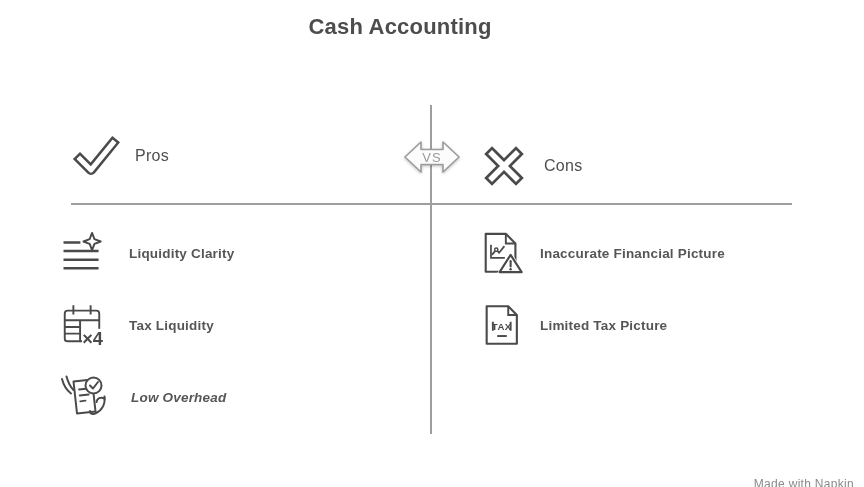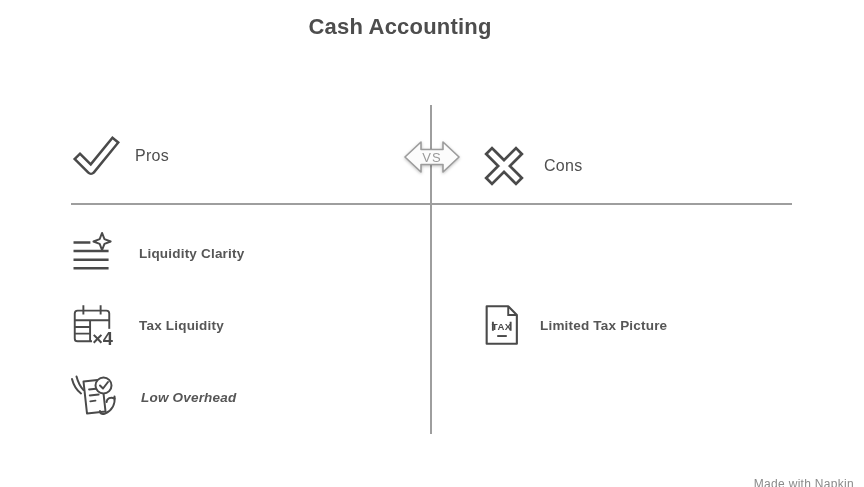--- a/index.html
+++ b/index.html
@@ -11,21 +11,21 @@
     position:absolute;top:14px;left:0;width:800px;margin:0;
     text-align:center;font-size:22px;font-weight:700;color:#4d4d4d;letter-spacing:.2px;
   }
   .vline{position:absolute;left:430px;top:105px;width:2px;height:329px;background:#9e9e9e;}
   .hline{position:absolute;left:71px;top:203px;width:721px;height:2px;background:#9e9e9e;}
   .col-header{position:absolute;display:flex;align-items:center;gap:15px;}
   .pros-header{left:72px;top:132px;}
   .cons-header{left:479px;top:142px;}
   .hlabel{font-size:16px;color:#4f4f4f;letter-spacing:.3px;}
   .item{position:absolute;display:flex;align-items:center;gap:15px;}
-  .pros-col{left:69px;gap:24px;}
+  .pros-col{left:59px;gap:24px;}
   .cons-col{left:479px;}
   .row1{top:230px;} .row2{top:302px;} .row3{top:373px;font-style:italic;}
   .ilabel{font-size:13.5px;font-weight:700;color:#565656;letter-spacing:.2px;}
   .icon{display:block;}
   .vs-badge{position:absolute;left:402px;top:128px;width:60px;height:58px;
     filter:drop-shadow(0 1px 1.5px rgba(0,0,0,.25));}
   svg{display:block;}
   svg text{font-family:"Liberation Sans",sans-serif;}
   .watermark{
     position:absolute;right:10px;bottom:-4px;font-size:12px;color:#8a8a8a;
@@ -101,20 +101,36 @@
         <path d="M20 16.5 L29 15.5 M20.7 22.5 L29.7 21.5 M21.3 28.3 L26.5 27.7" stroke="#4a4a4a" stroke-width="1.8" stroke-linecap="round"></path>
         <circle cx="34.5" cy="12.5" r="8" fill="#ffffff" stroke="#4a4a4a" stroke-width="2"></circle>
         <path d="M31 12.5 L34 15.5 L39 9" fill="none" stroke="#4a4a4a" stroke-width="2" stroke-linecap="round" stroke-linejoin="round"></path>
         <path d="M45.5 23.5 C46.5 31 43 37.5 36 40.5 C33 41.6 30.5 40.5 31 38" fill="none" stroke="#4a4a4a" stroke-width="2" stroke-linecap="round"></path>
         <path d="M45.5 25.5 C41.5 23.5 38 25.5 37.5 29" fill="none" stroke="#4a4a4a" stroke-width="2" stroke-linecap="round"></path>
       </svg>
     </span>
     <span class="ilabel">Low Overhead</span>
   </div>
 
+  <div class="item cons-col row1">
+    <span class="icon">
+      <svg width="46" height="46" viewBox="0 0 48 48">
+        <path d="M7 4 H28 L38 14 V43.5 H7 Z" fill="none" stroke="#4a4a4a" stroke-width="2.2" stroke-linejoin="round"></path>
+        <path d="M28 4 V14 H38" fill="none" stroke="#4a4a4a" stroke-width="2"></path>
+        <path d="M12.5 15.5 V29 H27" fill="none" stroke="#4a4a4a" stroke-width="1.8"></path>
+        <path d="M13.5 26 L18 20.5 L21 23.8 L26.5 16.8" fill="none" stroke="#4a4a4a" stroke-width="1.8" stroke-linejoin="round"></path>
+        <circle cx="18" cy="20.5" r="1.7" fill="#ffffff" stroke="#4a4a4a" stroke-width="1.5"></circle>
+        <path d="M33 22 L47.5 46 H18.5 Z" fill="#ffffff"></path>
+        <path d="M33 26 L44.5 44 H21.5 Z" fill="#ffffff" stroke="#4a4a4a" stroke-width="2.2" stroke-linejoin="round"></path>
+        <path d="M33 32.5 V38" stroke="#4a4a4a" stroke-width="2.2" stroke-linecap="round"></path>
+        <circle cx="33" cy="41" r="1.3" fill="#4a4a4a"></circle>
+      </svg>
+    </span>
+    <span class="ilabel">Inaccurate Financial Picture</span>
+  </div>
 
   <div class="item cons-col row2">
     <span class="icon">
       <svg width="46" height="46" viewBox="0 0 48 48">
         <path d="M8 4.5 H30.5 L39.5 13.5 V43.5 H8 Z" fill="none" stroke="#4a4a4a" stroke-width="2.2" stroke-linejoin="round"></path>
         <path d="M30.5 4.5 V13.5 H39.5" fill="none" stroke="#4a4a4a" stroke-width="2"></path>
         <path d="M14.5 20.5 V30 M33 20.5 V30" stroke="#4a4a4a" stroke-width="2" fill="none"></path>
         <text x="23.8" y="28.8" text-anchor="middle" font-size="10" font-weight="bold" fill="#4a4a4a" letter-spacing="0.5">TAX</text>
         <path d="M19 35.5 H29" stroke="#4a4a4a" stroke-width="2"></path>
       </svg>

